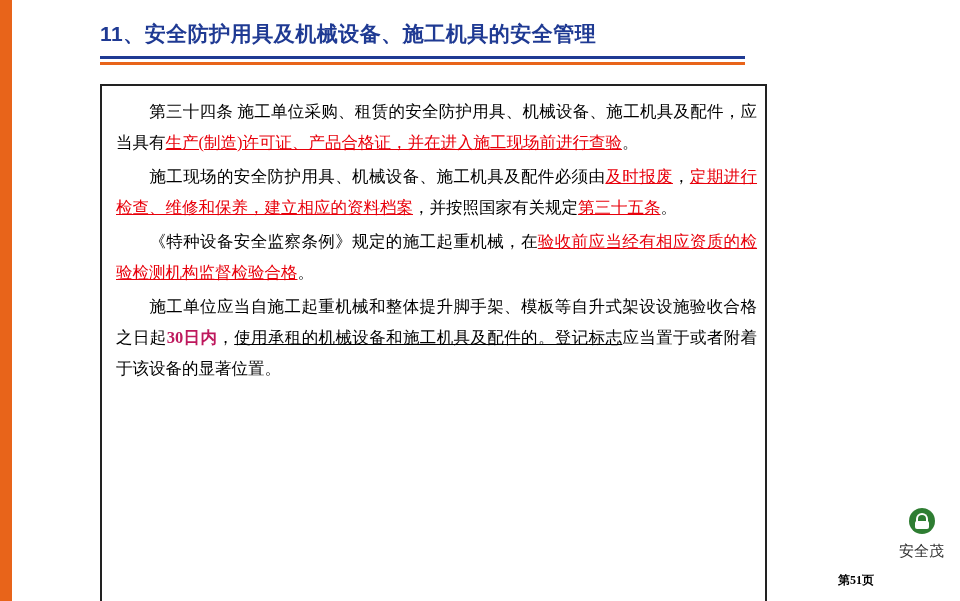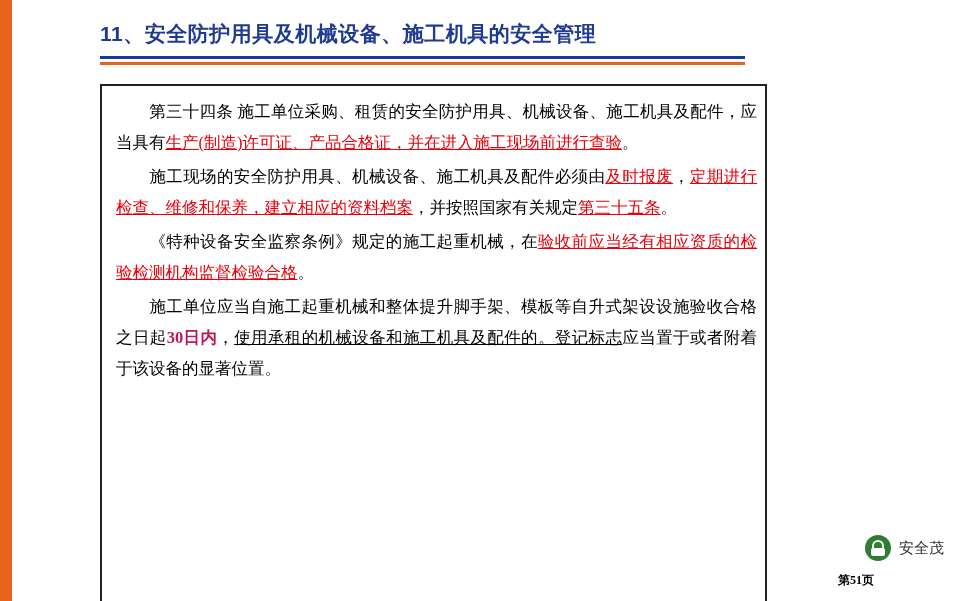--- a/index.html
+++ b/index.html
@@ -108,20 +108,21 @@
     font-weight: bold;
   }
   
   .watermark {
     position: absolute;
     right: 16px;
     bottom: 40px;
     display: flex;
     align-items: center;
     gap: 8px;
+    flex-direction: column;
   }
   .wm-logo {
     width: 26px;
     height: 26px;
     border-radius: 50%;
     background: #2e7d32;
     position: relative;
     flex: none;
   }
   .wm-logo::before {

